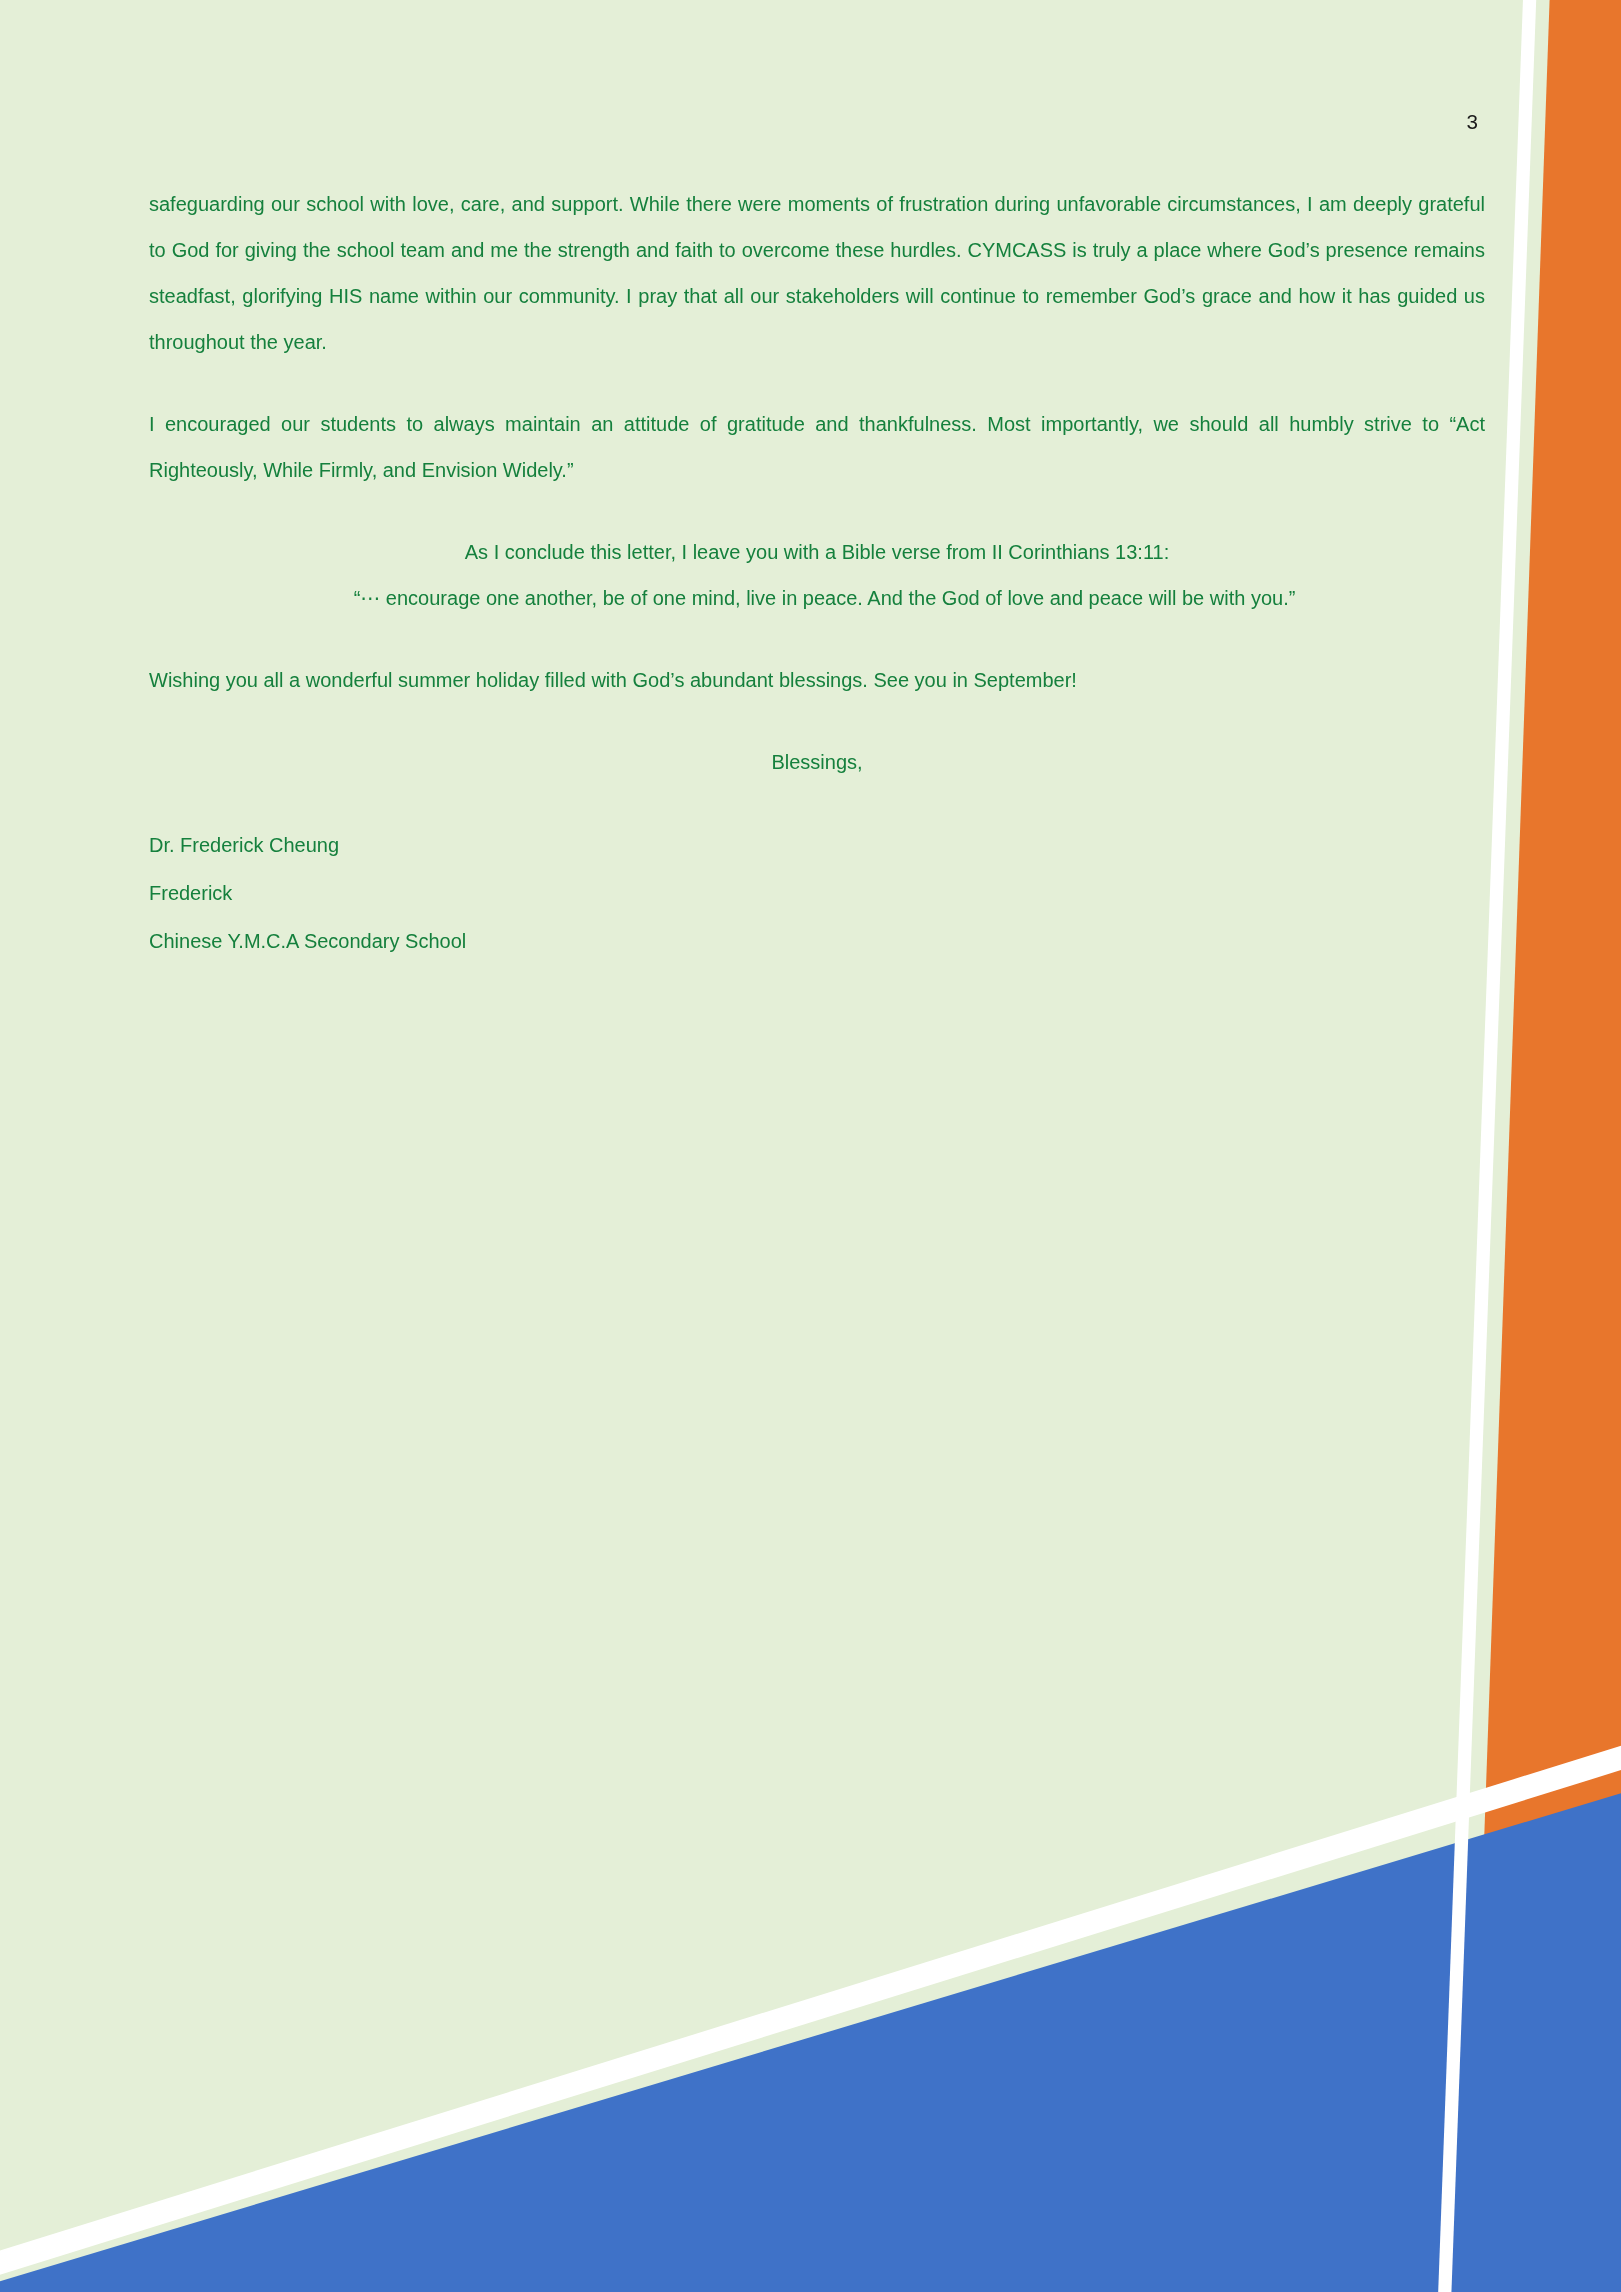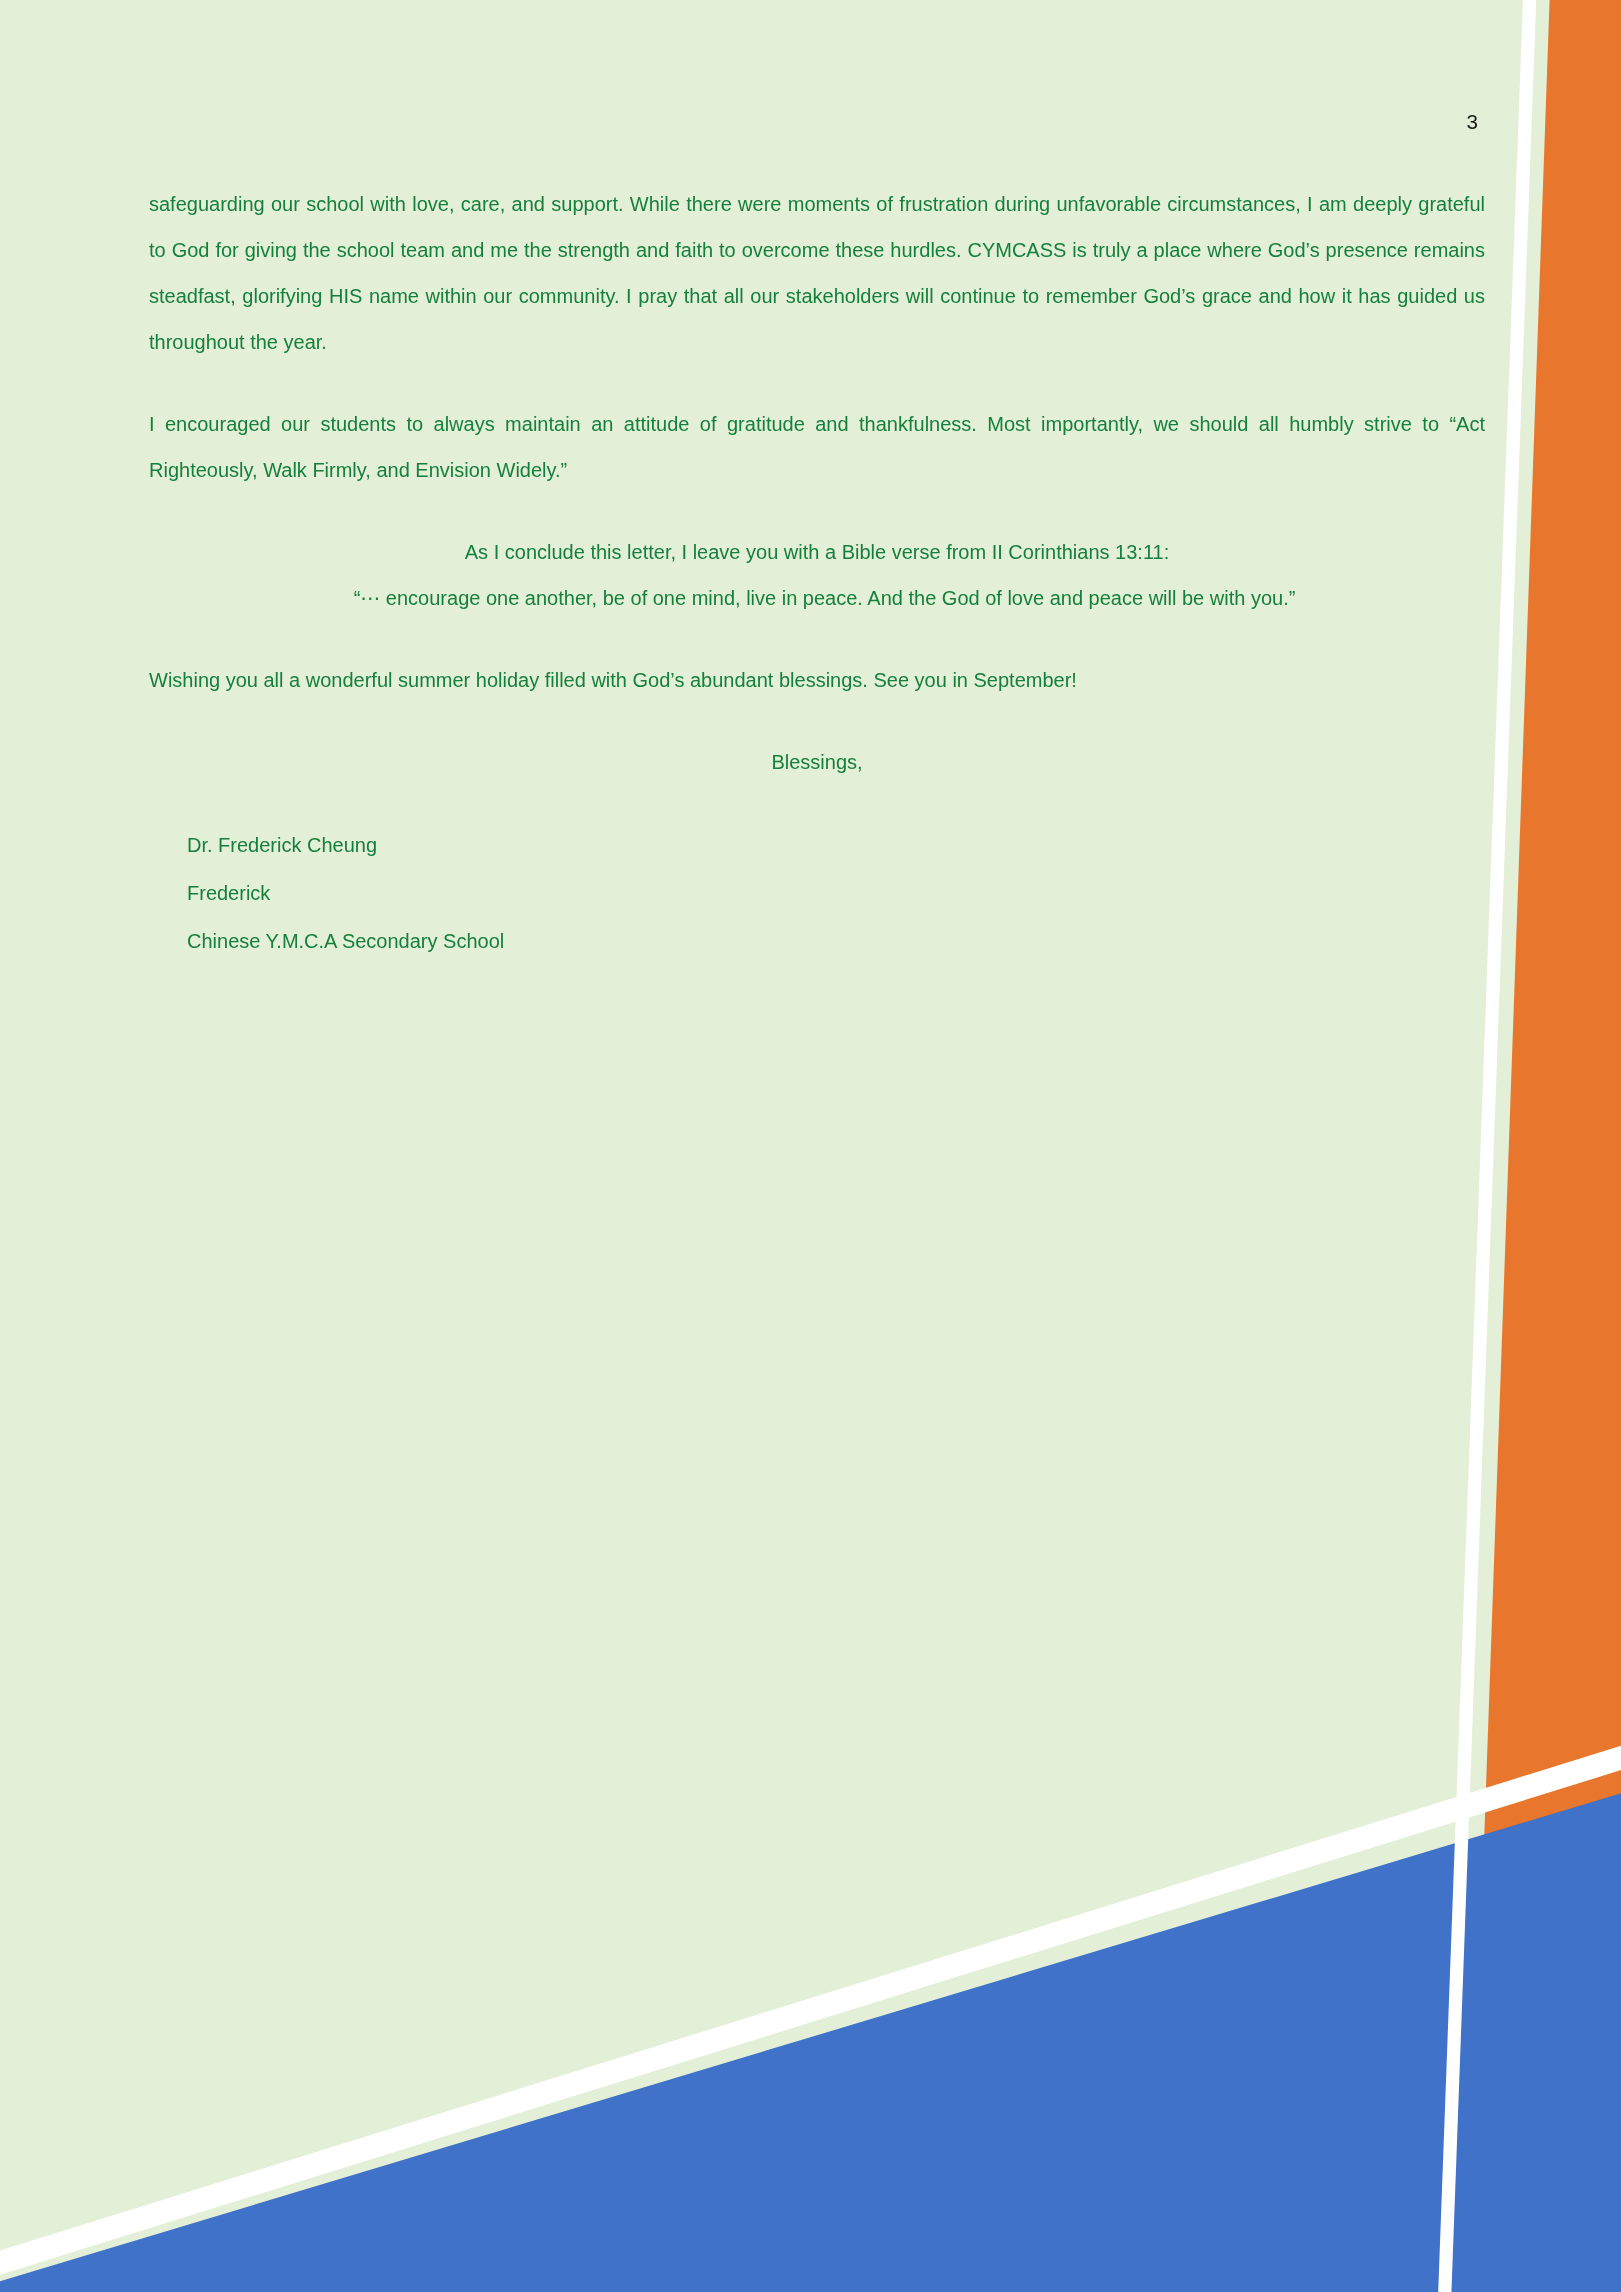--- a/index.html
+++ b/index.html
@@ -98,42 +98,41 @@
   .verse {
     margin: 0 0 36px 0;
     text-align: center;
     padding: 0 59px 0 74px;
   }
   .signoff-block {
     margin: 0;
   }
   .signoff-block div {
     line-height: 48px;
-    margin-left: 38px;
   }
 </style>
 </head>
 <body>
 
 <div class="page">
 
   <div class="deco-orange"></div>
   <div class="deco-white-gap"></div>
   <div class="deco-blue"></div>
   <div class="deco-blue-edge"></div>
 
   <div class="content">
 
     <div class="page-number">3</div>
 
     <div class="body-text">
 
       <p>safeguarding our school with love, care, and support.  While there were moments of frustration during unfavorable circumstances, I am deeply grateful to God for giving the school team and me the strength and faith to overcome these hurdles. CYMCASS is truly a place where God’s presence remains steadfast, glorifying HIS name within our community. I pray that all our stakeholders will continue to remember God’s grace and how it has guided us throughout the year.</p>
 
-      <p>I encouraged our students to always maintain an attitude of gratitude and thankfulness. Most importantly, we should all humbly strive to “Act Righteously, Walk Firmly, and Envision Widely.”</p>
+      <p>I encouraged our students to always maintain an attitude of gratitude and thankfulness. Most importantly, we should all humbly strive to “Act Righteously, While Firmly, and Envision Widely.”</p>
 
       <p class="no-justify tight">As I conclude this letter, I leave you with a Bible verse from II Corinthians 13:11:</p>
 
       <div class="verse">“⋯ encourage one another, be of one mind, live in peace. And the God of love and peace will be with you.”</div>
 
       <p>Wishing you all a wonderful summer holiday filled with God’s abundant blessings. See you in September!</p>
 
       <p class="no-justify">Blessings,</p>
 
       <div class="signoff-block">

